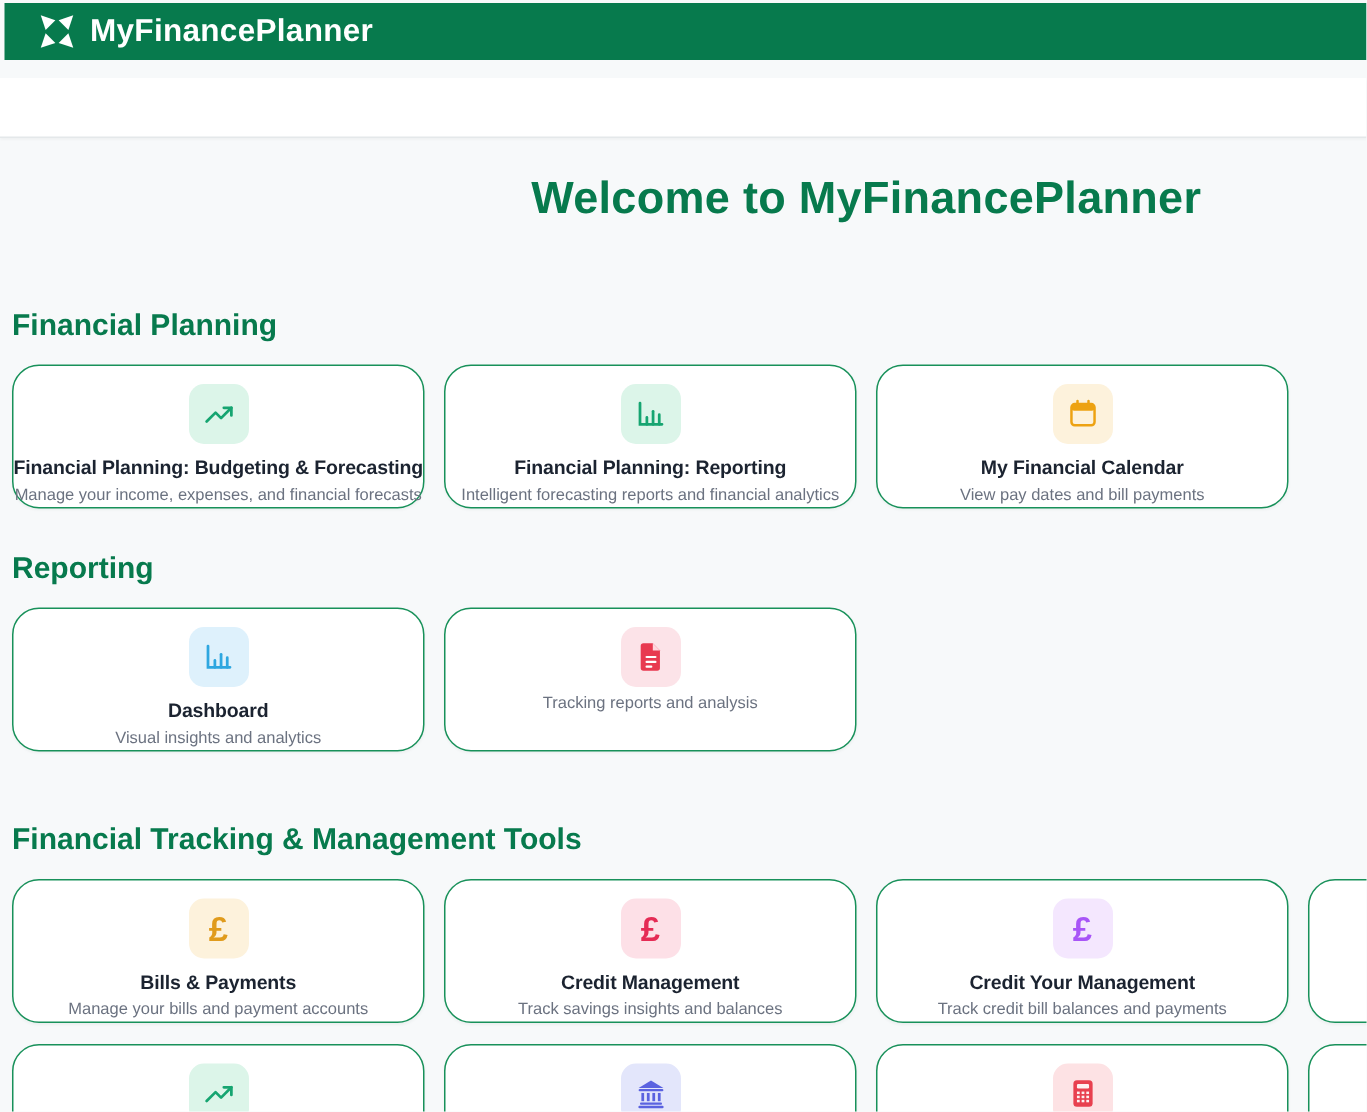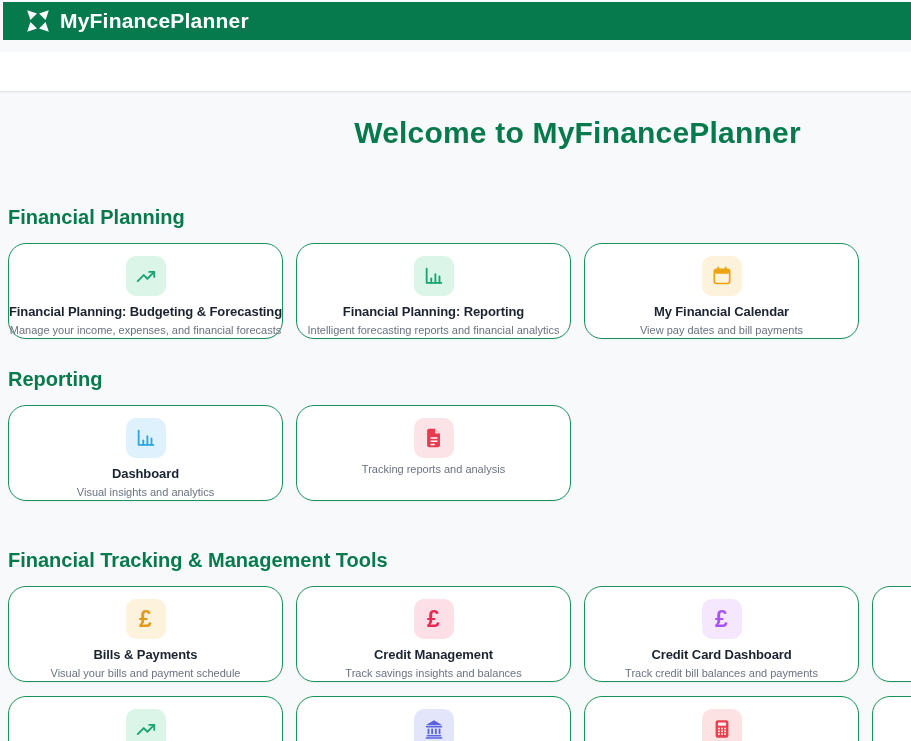--- a/index.html
+++ b/index.html
@@ -148,36 +148,36 @@
   </div>
 
   <h2 class="section-title mt-c">Financial Tracking &amp; Management Tools</h2>
   <div class="grid">
 
     <div class="card">
       <span class="iconbox" style="background:#fdf2dc">
         <span class="pound" style="color:#e09b1c">£</span>
       </span>
       <div class="card-title">Bills &amp; Payments</div>
-      <div class="card-sub">Visual your bills and payment schedule</div>
+      <div class="card-sub">Manage your bills and payment accounts</div>
     </div>
 
     <div class="card">
       <span class="iconbox" style="background:#fde0e7">
         <span class="pound" style="color:#e52b55">£</span>
       </span>
       <div class="card-title">Credit Management</div>
       <div class="card-sub">Track savings insights and balances</div>
     </div>
 
     <div class="card">
       <span class="iconbox" style="background:#f4e7fe">
         <span class="pound" style="color:#a855f7">£</span>
       </span>
-      <div class="card-title">Credit Card Dashboard</div>
+      <div class="card-title">Credit Your Management</div>
       <div class="card-sub">Track credit bill balances and payments</div>
     </div>
 
     <div class="card"></div>
 
     <div class="card">
       <span class="iconbox" style="background:#dcf5e9">
         <svg width="22" height="22" viewBox="0 0 24 24" fill="none" stroke="#16a571" stroke-width="2" stroke-linecap="round" stroke-linejoin="round">
           <polyline points="3 17.5 9.5 11 13.5 15 21 7.5"></polyline>
             <polyline points="15.5 7.5 21 7.5 21 13"></polyline>

